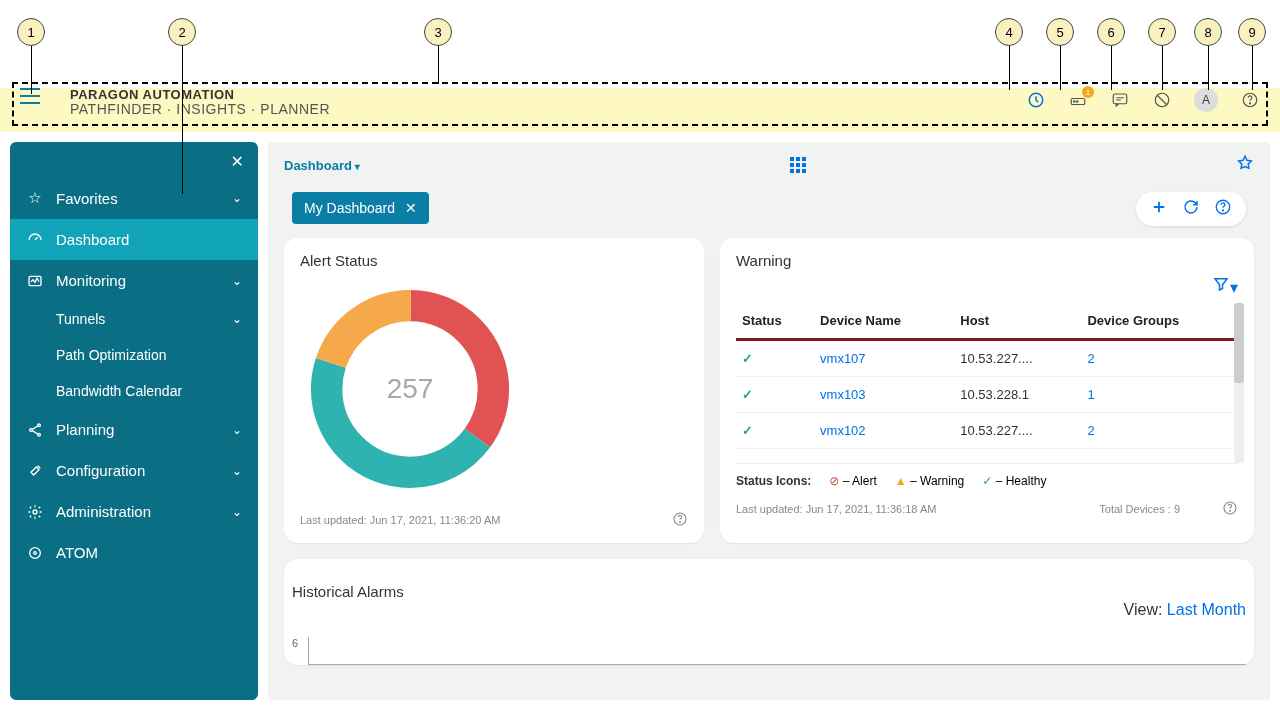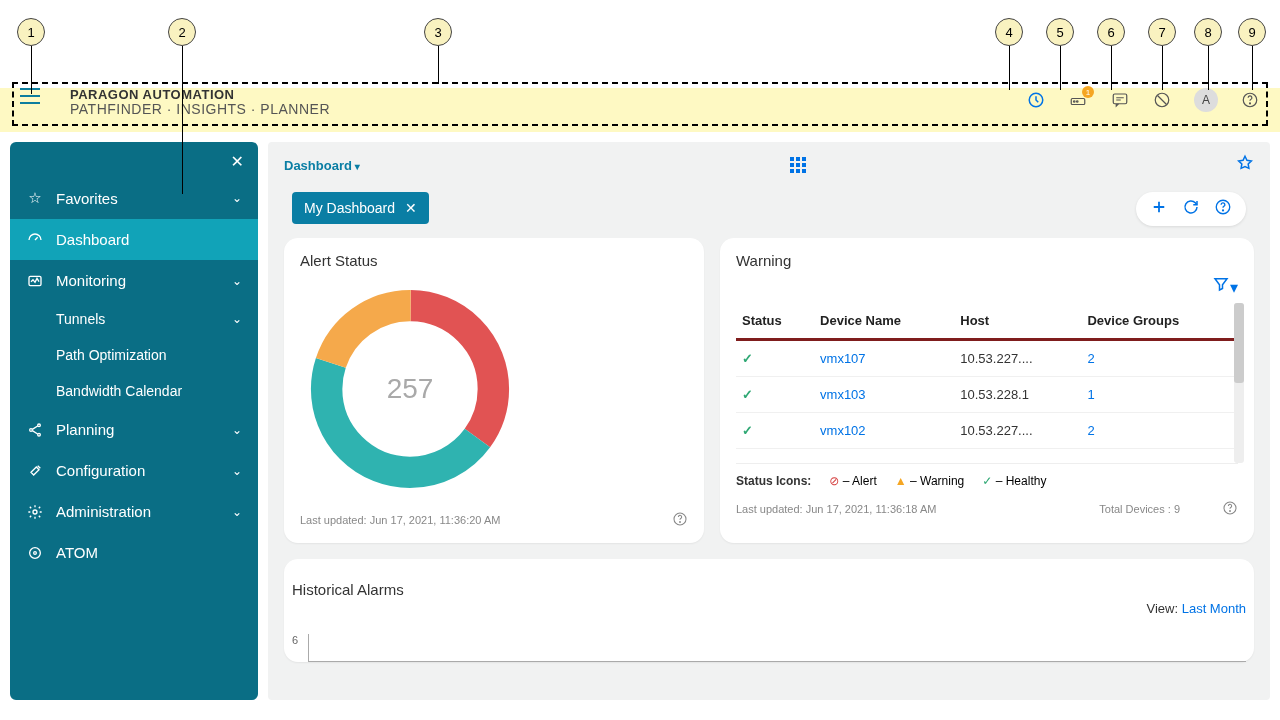--- a/index.html
+++ b/index.html
@@ -80,21 +80,21 @@
 .legend-row b { color: #333; }
 .ic-alert { color: #d64242; }
 .ic-warn { color: #f5a623; }
 .ic-healthy { color: #2fa874; }
 .dev-scroll { position: relative; }
 .dev-scroll-track { position: absolute; right: -6px; top: 0; width: 10px; height: 160px; background: #eee; border-radius: 3px; }
 .dev-scroll-thmb { position: absolute; top: 0; width: 10px; height: 80px; background: #ccc; border-radius: 3px; }
 
 .hist-card { margin: 16px 16px 0; padding: 14px 8px 0; }
 .hist-head { display: flex; align-items: center; }
-.hist-head .view { margin-left: auto; font-size: 13px; margin-top: 28px; }
+.hist-head .view { margin-left: auto; font-size: 16px; margin-top: 28px; }
 .hist-head .view .lbl { color: #333; }
 .hist-head .view .val { color: #0073e6; cursor: pointer; }
 .hist-axis { margin-top: 18px; display: flex; align-items: flex-start; gap: 10px; font-size: 11px; color: #666; }
 .hist-axis .plot { height: 28px; border-left: 1px solid #aaa; border-bottom: 1px solid #aaa; flex: 1; }
 </style>
 </head>
 <body>
 
 <div class="callout" style="left:17px; top:18px;">
     <span>1</span>

